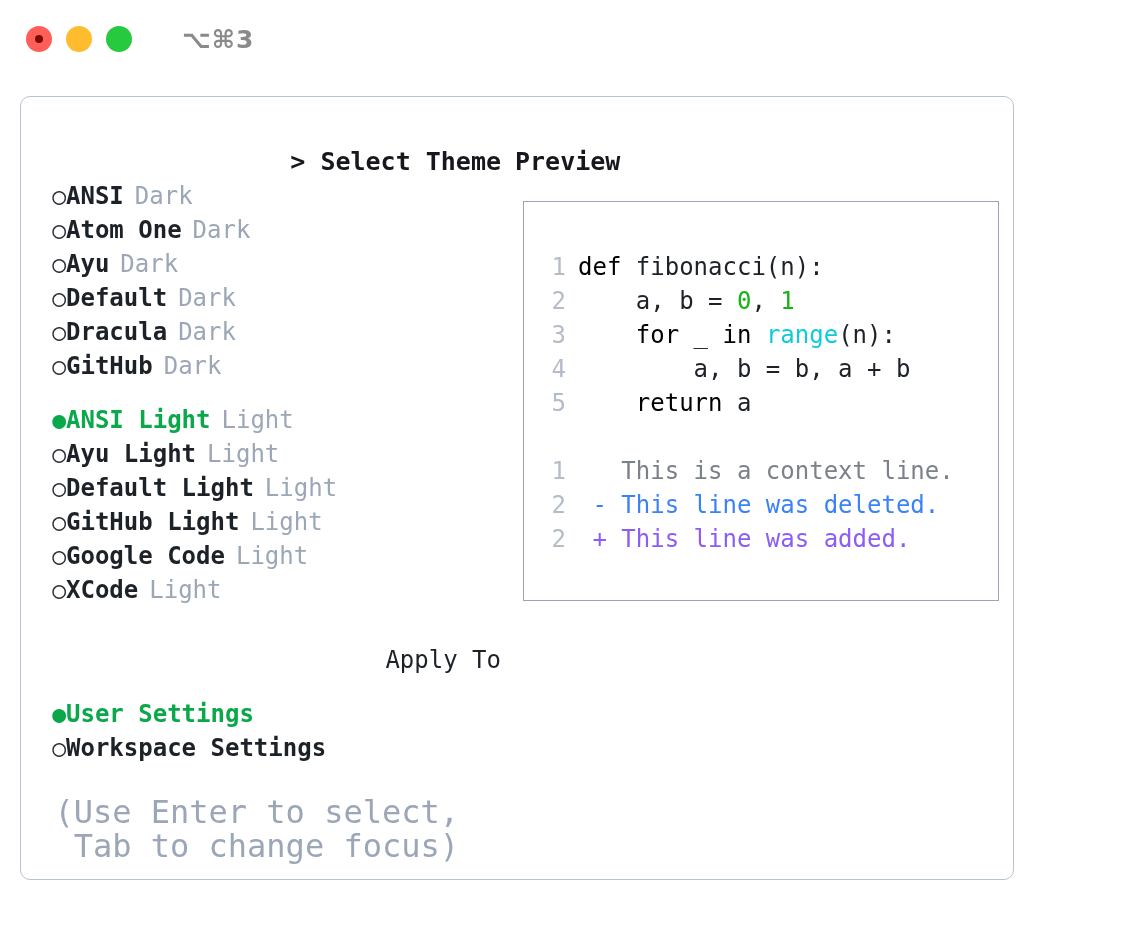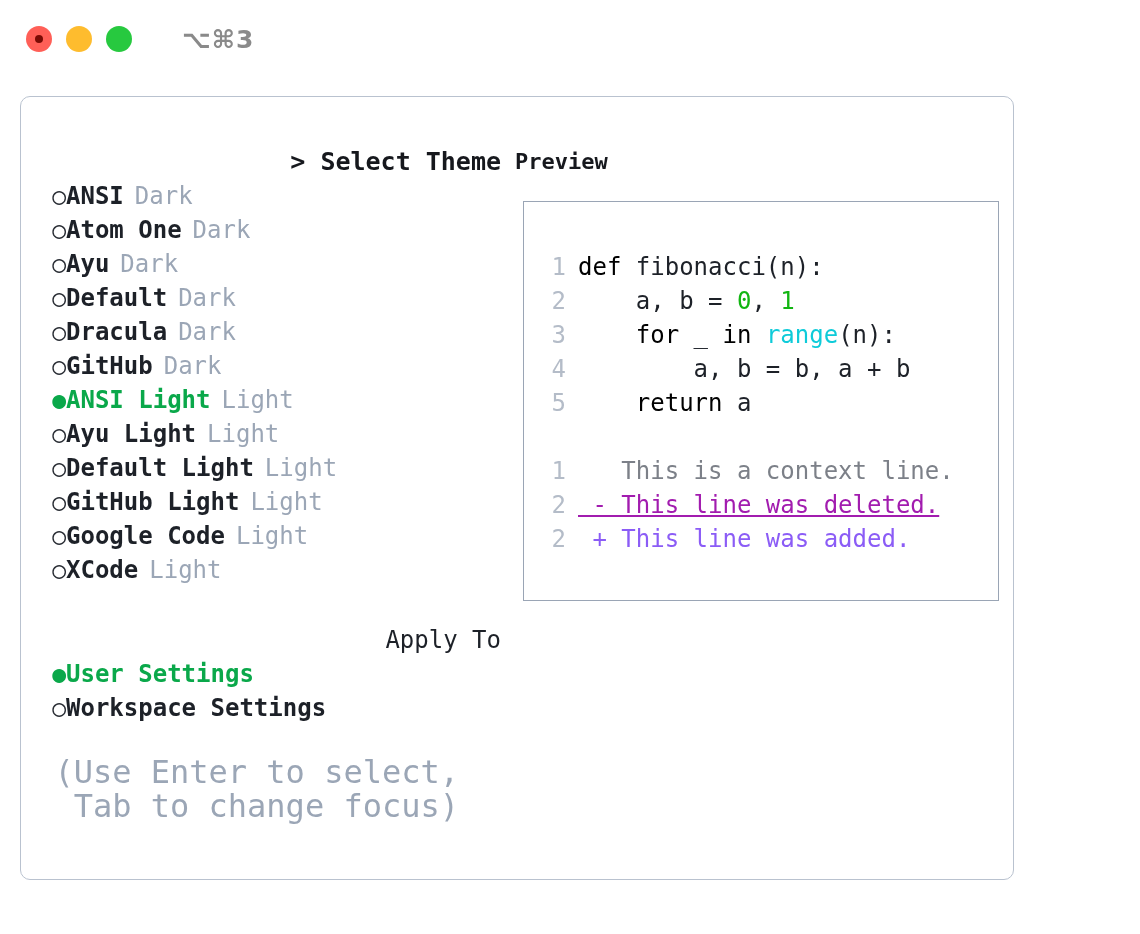--- a/index.html
+++ b/index.html
@@ -126,20 +126,21 @@
   }
   .marker.selected {
     color: #0aa84a;
   }
   .opt-label {
     color: #1d2128;
     font-weight: bold;
   }
   .option-row.selected .opt-label {
     color: #0aa84a;
+    margin-top: 20px;
   }
   .opt-tag {
     color: #9ba6b6;
     margin-left: 11px;
   }
 
   .spacer-sm { height: 36px; }
   .spacer-md { height: 30px; }
 
   #apply-heading {
@@ -153,21 +154,21 @@
   #hint {
     font-size: 32px;
     line-height: 34px;
     color: #9ba6b6;
     width: 420px;
     white-space: normal;
   }
 
   
   #preview-title {
-    font-size: 22px;
+    font-size: 25px;
     font-weight: bold;
     color: #16181d;
     line-height: 34px;
     padding-left: 14px;
     margin-bottom: 22px;
   }
   #preview-box {
     margin-left: 22px;
     width: 476px;
     height: 400px;
@@ -190,21 +191,21 @@
     text-align: right;
     color: #b4bcc8;
     margin-right: 12px;
   }
   .code-text { color: #1d2128; }
   .tok-kw   { color: #000000; }
   .tok-num  { color: #12b512; }
   .tok-fn   { color: #0ecbd9; }
   .diff-gap { height: 34px; }
   .diff-ctx { color: #7c8088; }
-  .diff-del { color: #a21caf; text-decoration: underline; }
+  .diff-del { color: #3b82f6; }
   .diff-add { color: #8b5cf6; }
 </style>
 </head>
 <body>
 
 <div id="window">
 
   <div id="titlebar">
     <div class="traffic">
       <span class="dot red"></span>

